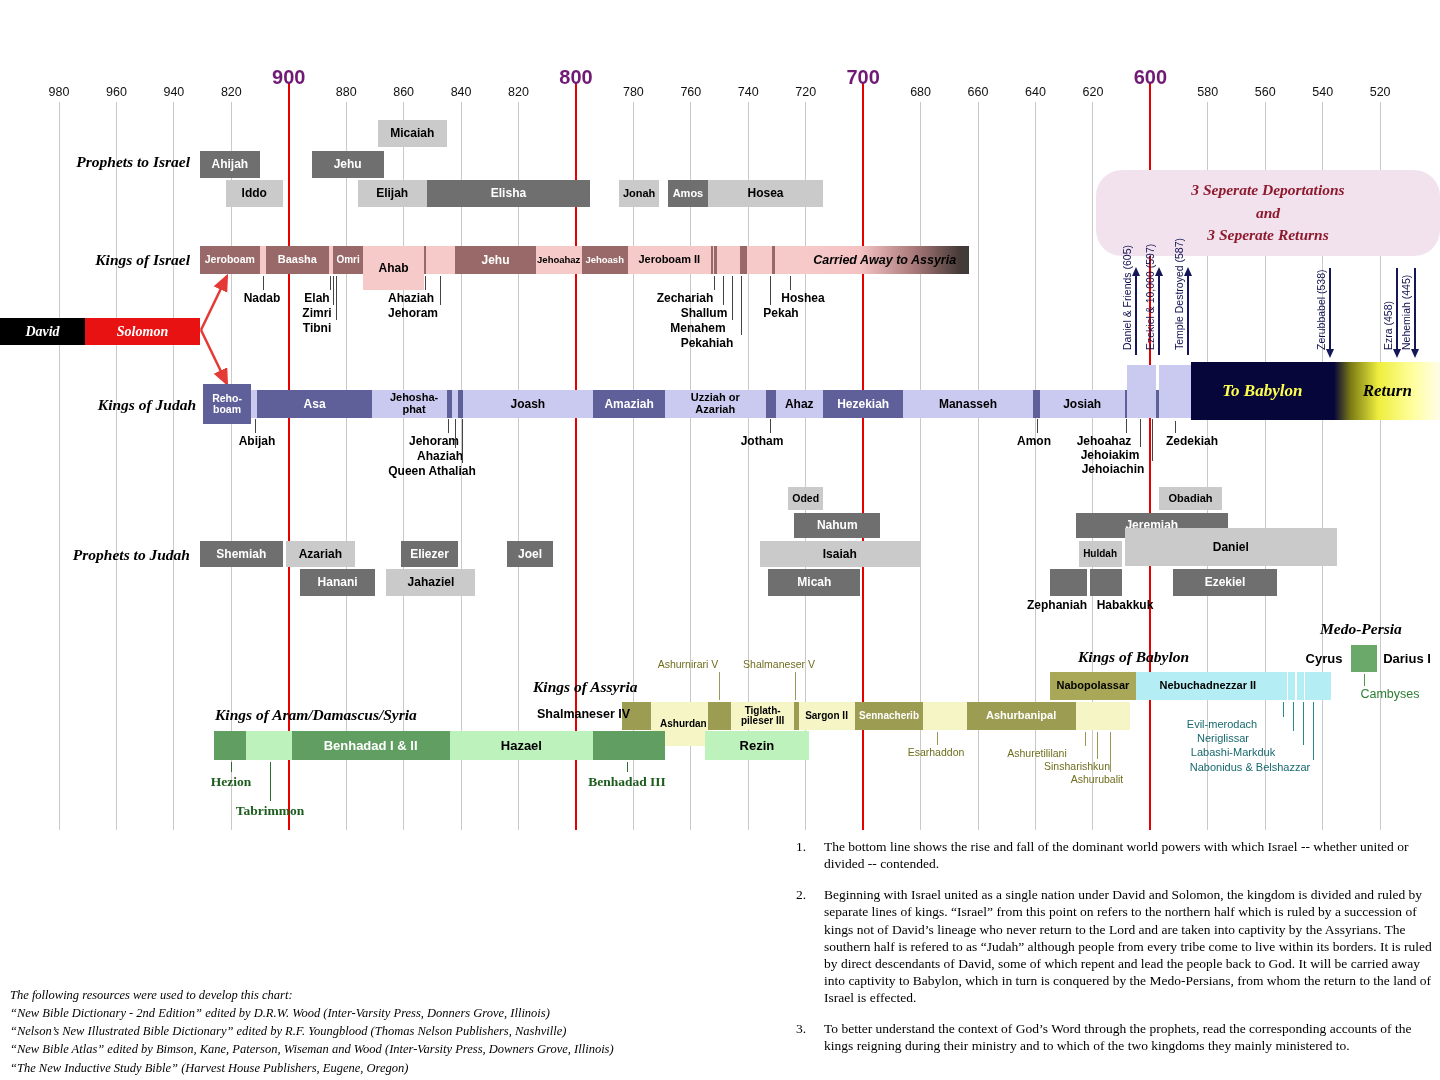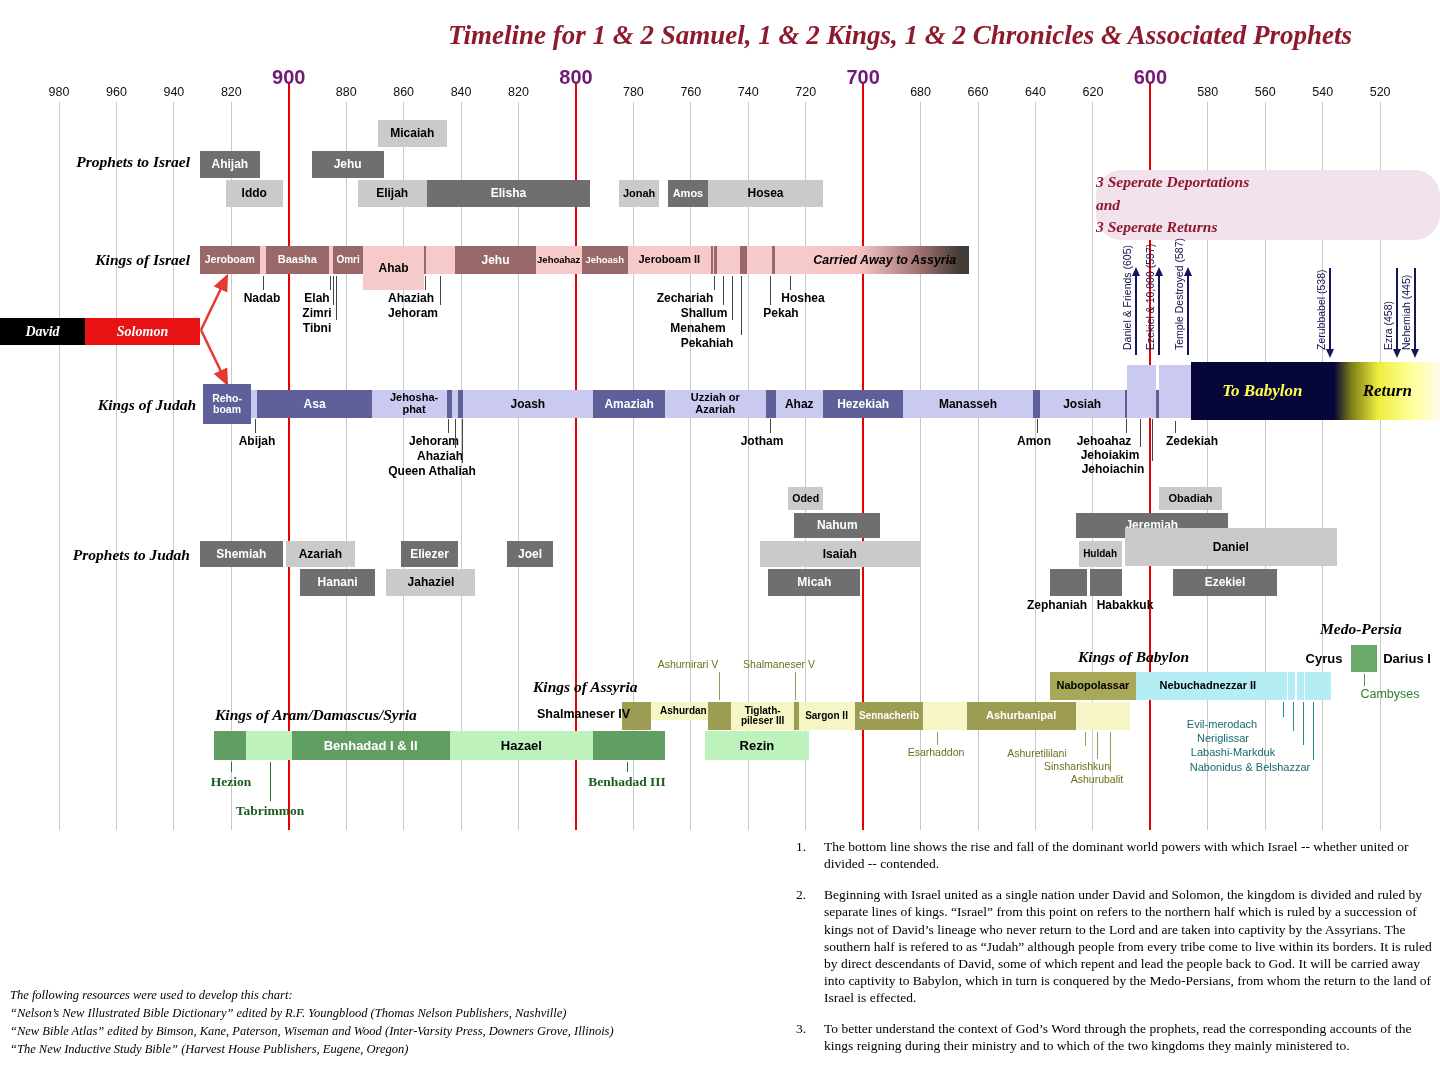--- a/index.html
+++ b/index.html
@@ -45,21 +45,21 @@
 .pline{position:absolute;width:1px;background:#444}
 .pline.an-o{background:#9a9a55}
 .pline.an-t{background:#2a8a8a}
 .pline.an-g{background:#4e9e4e}
 .pline.an-gd{background:#2e6b2e}
 .aline{position:absolute;width:1.5px;background:#15155a}
 .ahead{position:absolute;width:0;height:0;border-left:4.5px solid transparent;border-right:4.5px solid transparent}
 .ahead.up{border-bottom:9px solid #15155a}
 .ahead.down{border-top:9px solid #15155a}
 .vlabel{position:absolute;white-space:nowrap;font-size:10.5px;color:#101050;transform:rotate(-90deg);transform-origin:0 0}
-#deport-box{position:absolute;left:1096px;top:170px;width:344px;height:70px;background:#f1e2ee;border-radius:26px;display:flex;flex-direction:column;align-items:flex-start;justify-content:center;font:700 italic 15.5px "Liberation Serif",serif;color:#8e1a2e;line-height:1.45}
+#deport-box{position:absolute;left:1096px;top:170px;width:344px;height:86px;background:#f1e2ee;border-radius:26px;display:flex;flex-direction:column;align-items:center;justify-content:center;font:700 italic 15.5px "Liberation Serif",serif;color:#8e1a2e;line-height:1.45}
 #fork{position:absolute;left:193px;top:262px}
 #notes{position:absol1ute;position:absolute;left:790px;top:838px;width:650px;font:13.5px "Liberation Serif",serif;color:#000;line-height:1.27}
 .note{position:relative;padding-left:34px;margin-bottom:14px}
 .note .num{position:absolute;left:6px;top:0}
 #resources{position:absolute;left:10px;top:986px;font:italic 12.5px "Liberation Serif",serif;line-height:1.45;color:#000}
 </style>
 </head>
 <body>
 
 <div id="stage">
@@ -107,21 +107,20 @@
       <div class="grid" style="left: 1207.3px; top: 102px; height: 728px;"></div>
       <div class="tick" style="left: 1207.8px; top: 85px;">580</div>
       <div class="grid" style="left: 1264.74px; top: 102px; height: 728px;"></div>
       <div class="tick" style="left: 1265.24px; top: 85px;">560</div>
       <div class="grid" style="left: 1322.18px; top: 102px; height: 728px;"></div>
       <div class="tick" style="left: 1322.68px; top: 85px;">540</div>
       <div class="grid" style="left: 1379.62px; top: 102px; height: 728px;"></div>
       <div class="tick" style="left: 1380.12px; top: 85px;">520</div>
     </div>
 
-  <div id="title">Timeline for 1 &amp; 2 Samuel, 1 &amp; 2 Kings, 1 &amp; 2 Chronicles &amp; Associated Prophets</div>
 
   <div id="deport-box">
     <div>3 Seperate Deportations</div>
     <div>and</div>
     <div>3 Seperate Returns</div>
   </div>
 
   <svg id="fork" width="60" height="130" viewBox="0 0 60 130">
     <defs>
       <marker id="rah" markerWidth="8" markerHeight="8" refX="6" refY="3" orient="auto">
@@ -221,21 +220,21 @@
       <div class="bar pl" style="left: 759.768px; top: 541px; width: 160px; height: 26px;">Isaiah</div>
       <div class="bar pl" style="left: 1078.56px; top: 541px; width: 43.08px; height: 26px; font-size: 10px;">Huldah</div>
       <div class="bar pl" style="left: 1124.51px; top: 528px; width: 212.528px; height: 38px;">Daniel</div>
       <div class="bar pd" style="left: 300.248px; top: 569px; width: 74.672px; height: 27px;">Hanani</div>
       <div class="bar pl" style="left: 386.408px; top: 569px; width: 89.032px; height: 27px;">Jahaziel</div>
       <div class="bar pd" style="left: 768.384px; top: 569px; width: 91.904px; height: 27px;">Micah</div>
       <div class="bar pd" style="left: 1049.84px; top: 569px; width: 37.336px; height: 27px;"></div>
       <div class="bar pd" style="left: 1090.05px; top: 569px; width: 31.592px; height: 27px;"></div>
       <div class="bar pd" style="left: 1173.34px; top: 569px; width: 103.392px; height: 27px;">Ezekiel</div>
       <div class="bar asd" style="left: 621.912px; top: 702px; width: 28.72px; height: 28px;"></div>
-      <div class="bar asl" style="left: 650.632px; top: 702px; width: 57.44px; height: 18px; font-size: 10px; padding-left: 8px;">Ashurdan</div>
+      <div class="bar asl" style="left: 650.632px; top: 702px; width: 57.44px; height: 44px; font-size: 10px; padding-left: 8px;">Ashurdan</div>
       <div class="bar asd" style="left: 708.072px; top: 702px; width: 22.976px; height: 28px;"></div>
       <div class="bar asl" style="left: 731.048px; top: 702px; width: 63.184px; height: 28px; font-size: 10px;">
         <div>
           <div>Tiglath-</div>
           <div>pileser III</div>
         </div>
       </div>
       <div class="bar asd" style="left: 794.232px; top: 702px; width: 4.308px; height: 28px;"></div>
       <div class="bar asl" style="left: 798.54px; top: 702px; width: 56.004px; height: 28px; font-size: 10px;">Sargon II</div>
       <div class="bar asd" style="left: 854.544px; top: 702px; width: 68.928px; height: 28px; font-size: 10px;">Sennacherib</div>
@@ -359,17 +358,18 @@
     <div class="note">
       <span class="num">2.</span><span class="txt">Beginning with Israel united as a single nation under David and Solomon, the kingdom is divided and ruled by separate lines of kings. “Israel” from this point on refers to the northern half which is ruled by a succession of kings not of David’s lineage who never return to the Lord and are taken into captivity by the Assyrians. The southern half is refered to as “Judah” although people from every tribe come to live within its borders. It is ruled by direct descendants of David, some of which repent and lead the people back to God. It will be carried away into captivity to Babylon, which in turn is conquered by the Medo-Persians, from whom the return to the land of Israel is effected.</span>
     </div>
     <div class="note">
       <span class="num">3.</span><span class="txt">To better understand the context of God’s Word through the prophets, read the corresponding accounts of the kings reigning during their ministry and to which of the two kingdoms they mainly ministered to.</span>
     </div>
   </div>
 
   <div id="resources">
     <div>The following resources were used to develop this chart:</div>
+    <div>“New Bible Dictionary - 2nd Edition” edited by D.R.W. Wood (Inter-Varsity Press, Donners Grove, Illinois)</div>
     <div>“Nelson’s New Illustrated Bible Dictionary” edited by R.F. Youngblood (Thomas Nelson Publishers, Nashville)</div>
     <div>“New Bible Atlas” edited by Bimson, Kane, Paterson, Wiseman and Wood (Inter-Varsity Press, Downers Grove, Illinois)</div>
     <div>“The New Inductive Study Bible” (Harvest House Publishers, Eugene, Oregon)</div>
   </div>
 </div>
 
 </body></html>

